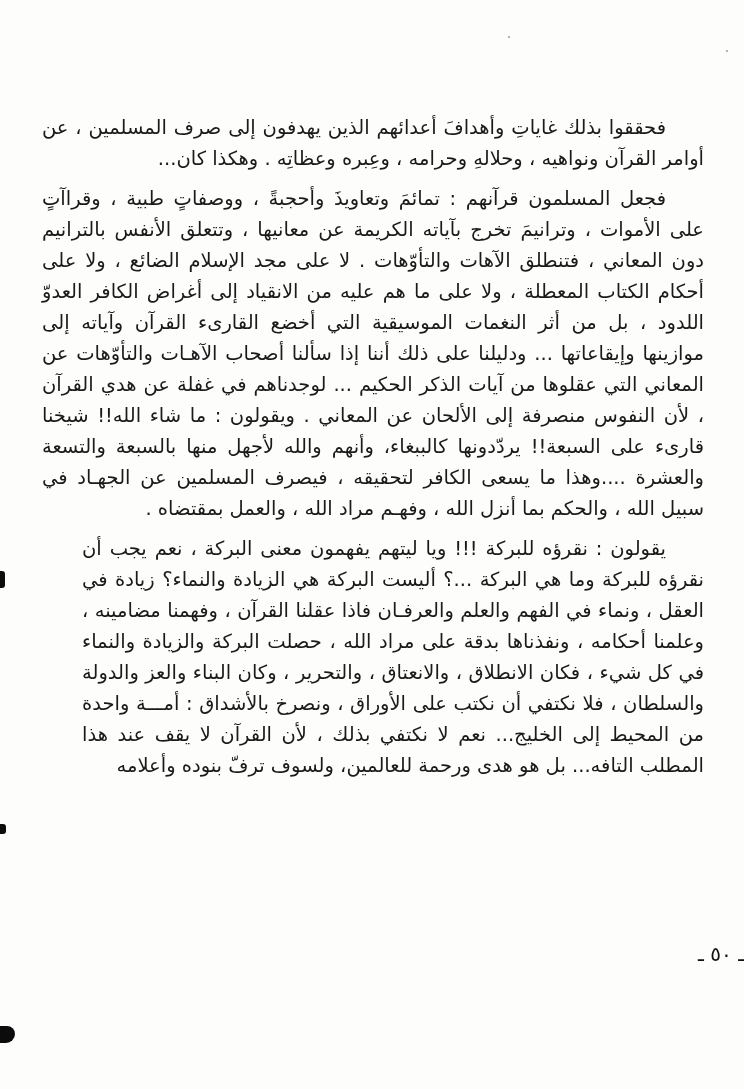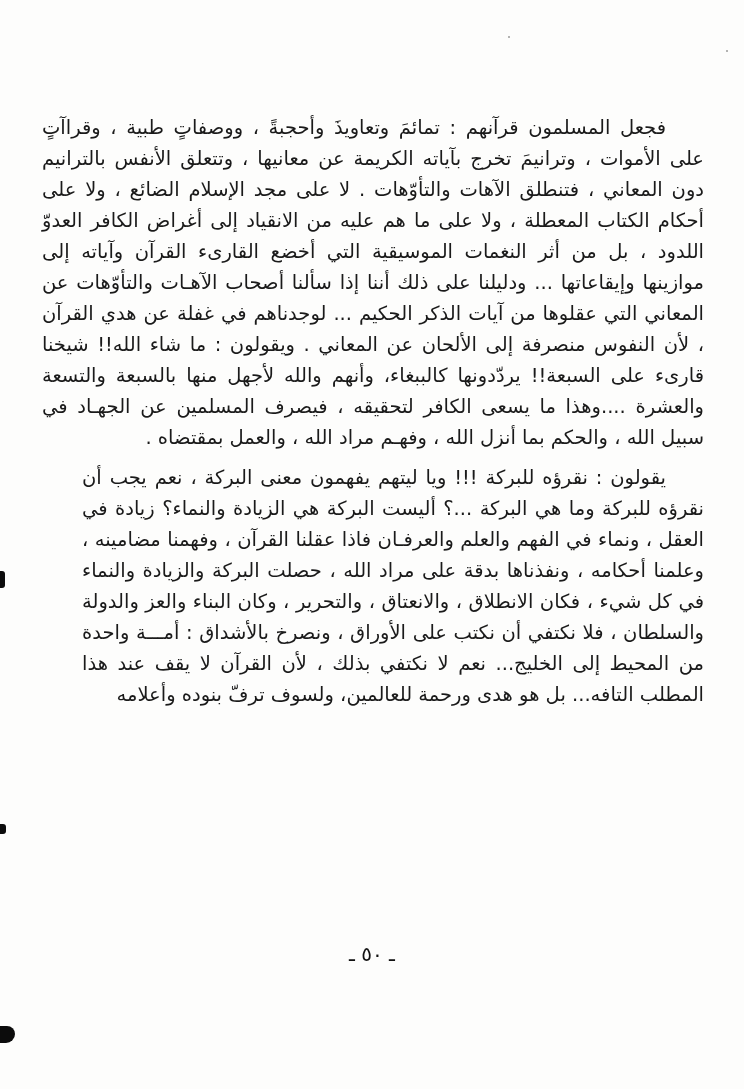--- a/index.html
+++ b/index.html
@@ -31,21 +31,20 @@
     margin: 0 0 9px 0;
     text-indent: 38px;
   }
   .text-block p:last-child { margin-bottom: 0; margin-left: 40px; }
   .bold { font-weight: bold; }
   .page-number {
     position: absolute;
     top: 942px;
     left: 0;
     width: 100%;
-    text-align: center;
     direction: rtl;
     font-size: 20px;
     letter-spacing: 4px;
     color: #111;
   }
   
   .artifact {
     position: absolute;
     background: #0c0c0c;
   }
@@ -72,20 +71,21 @@
   }
   .speck-1 { left: 508px; top: 36px; }
   .speck-2 { left: 726px; top: 50px; }
 </style>
 </head>
 <body>
 
 <div class="page">
 
   <div class="text-block">
+    <p>فحققوا بذلك غاياتِ وأهدافَ أعدائهم الذين يهدفون إلى صرف المسلمين ، عن أوامر القرآن ونواهيه ، وحلالهِ وحرامه ، وعِبره وعظاتِه . وهكذا كان...</p>
     <p>فجعل المسلمون قرآنهم : تمائمَ وتعاويذَ وأحجبةً ، ووصفاتٍ طبية ، وقراآتٍ على الأموات ، وترانيمَ تخرج بآياته الكريمة عن معانيها ، وتتعلق الأنفس بالترانيم دون المعاني ، فتنطلق الآهات والتأوّهات . لا على مجد الإسلام الضائع ، ولا على أحكام الكتاب المعطلة ، ولا على ما هم عليه من الانقياد إلى أغراض الكافر العدوّ اللدود ، بل من أثر النغمات الموسيقية التي أخضع القارىء القرآن وآياته إلى موازينها وإيقاعاتها ... ودليلنا على ذلك أننا إذا سألنا أصحاب الآهـات والتأوّهات عن المعاني التي عقلوها من آيات الذكر الحكيم ... لوجدناهم في غفلة عن هدي القرآن ، لأن النفوس منصرفة إلى الألحان عن المعاني . ويقولون : ما شاء الله!! شيخنا قارىء على السبعة!! يردّدونها كالببغاء، وأنهم والله لأجهل منها بالسبعة والتسعة والعشرة ....وهذا ما يسعى الكافر لتحقيقه ، فيصرف المسلمين عن الجهـاد في سبيل الله ، والحكم بما أنزل الله ، وفهـم مراد الله ، والعمل بمقتضاه .</p>
     <p>يقولون : نقرؤه للبركة !!! ويا ليتهم يفهمون معنى البركة ، نعم يجب أن نقرؤه للبركة وما هي البركة ...؟ أليست البركة هي الزيادة والنماء؟ زيادة في العقل ، ونماء في الفهم والعلم والعرفـان فاذا عقلنا القرآن ، وفهمنا مضامينه ، وعلمنا أحكامه ، ونفذناها بدقة على مراد الله ، حصلت البركة والزيادة والنماء في كل شيء ، فكان الانطلاق ، والانعتاق ، والتحرير ، وكان البناء والعز والدولة والسلطان ، فلا نكتفي أن نكتب على الأوراق ، ونصرخ بالأشداق : أمـــة واحدة من المحيط إلى الخليج... نعم لا نكتفي بذلك ، لأن القرآن لا يقف عند هذا المطلب التافه... بل هو هدى ورحمة للعالمين، ولسوف ترفّ بنوده وأعلامه</p>
   </div>
 
   <div class="page-number">ـ ٥٠ ـ</div>
 
   <div class="artifact artifact-1"></div>
   <div class="artifact artifact-2"></div>
   <div class="artifact artifact-3"></div>
   <div class="speck speck-1"></div>

